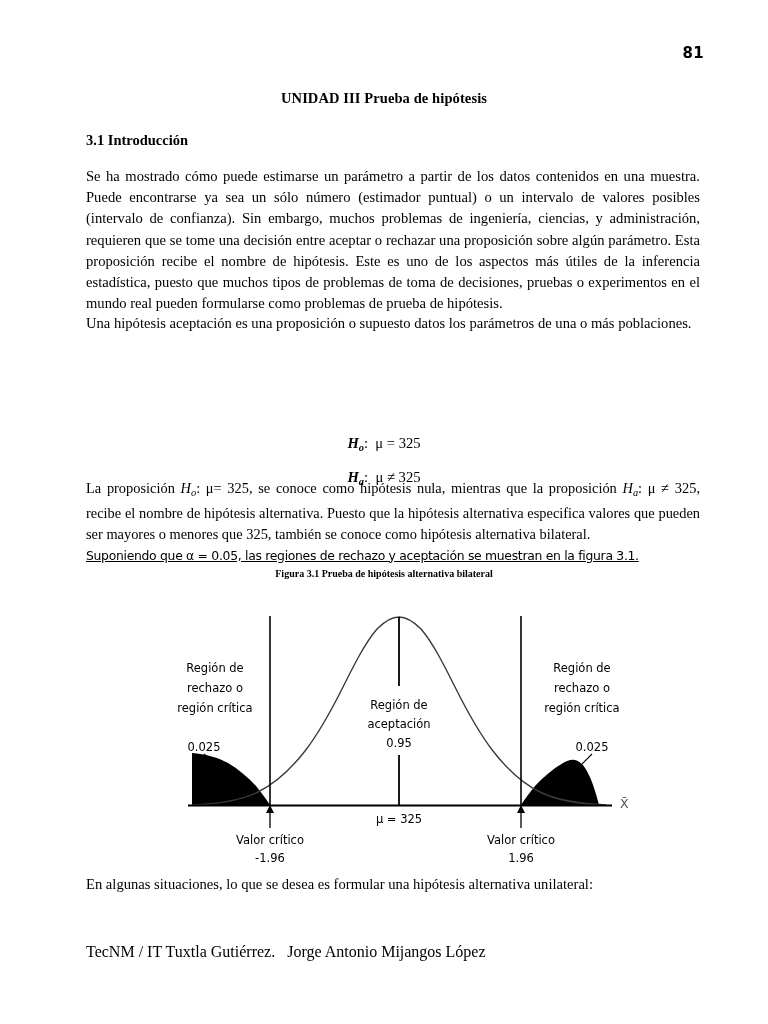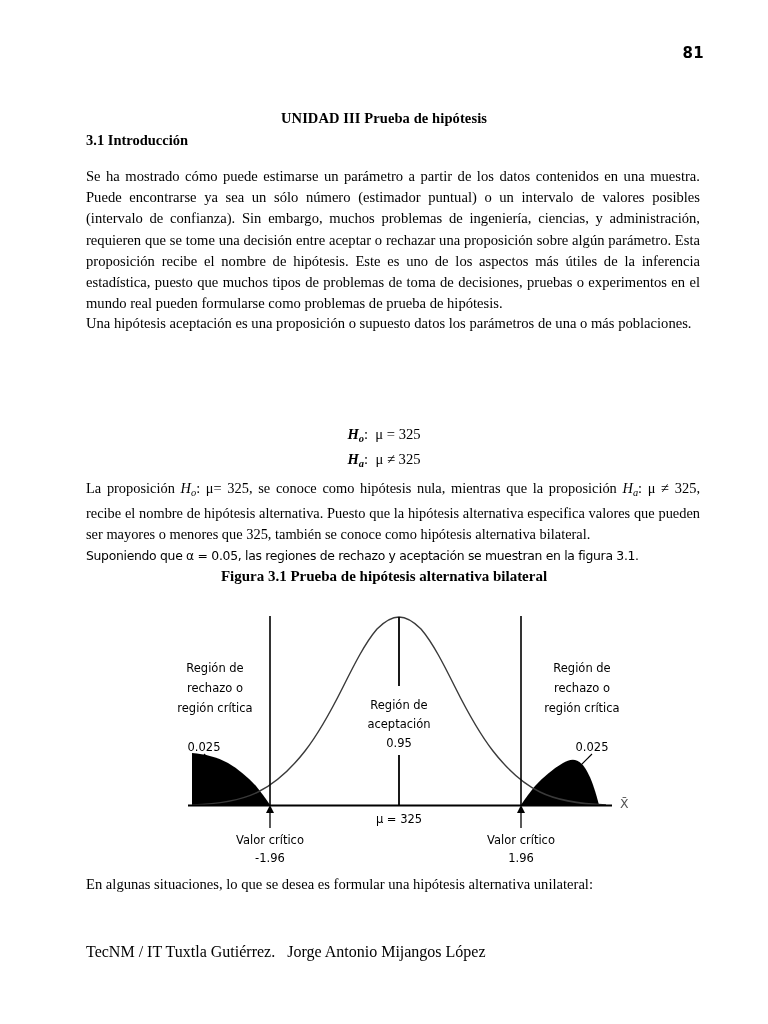--- a/index.html
+++ b/index.html
@@ -23,21 +23,21 @@
     position: absolute;
     top: 44px;
     right: 64px;
     font-family: "DejaVu Sans", sans-serif;
     font-size: 15px;
     font-weight: 700;
     letter-spacing: 0.3px;
   }
   .doc-title {
     position: absolute;
-    top: 110px;
+    top: 90px;
     left: 0;
     width: 768px;
     text-align: center;
     font-size: 14.5px;
     font-weight: 700;
     letter-spacing: 0.1px;
   }
   .section-heading {
     position: absolute;
     top: 132px;
@@ -60,41 +60,42 @@
   #para1 { top: 166px; }
   #para2 { top: 313px; }
   #para3 { top: 366px; }
   #para4 { top: 478px; font-size: 14.4px; line-height: 20.6px; }
   #para5 { top: 874px; }
 
   .para-lastline {
     font-family: "DejaVu Sans", sans-serif;
     font-size: 12.4px;
     letter-spacing: -0.3px;
+    text-decoration: underline;
   }
 
   .equations {
     position: absolute;
     top: 424px;
     left: 0;
     width: 768px;
     text-align: center;
     font-size: 14.6px;
     line-height: 21px;
   }
-  .equations .eqline { white-space: pre; }
+  .equations .eqline { white-space: pre; margin-top: 9px; }
   .equations em { font-style: italic; font-weight: 600; }
 
   .fig-caption {
     position: absolute;
     top: 568px;
     left: 0;
     width: 768px;
     text-align: center;
-    font-size: 15px;
+    font-size: 10px;
     font-weight: 700;
   }
 
   .figure {
     position: absolute;
     top: 596px;
     left: 160px;
     width: 500px;
     height: 270px;
   }

